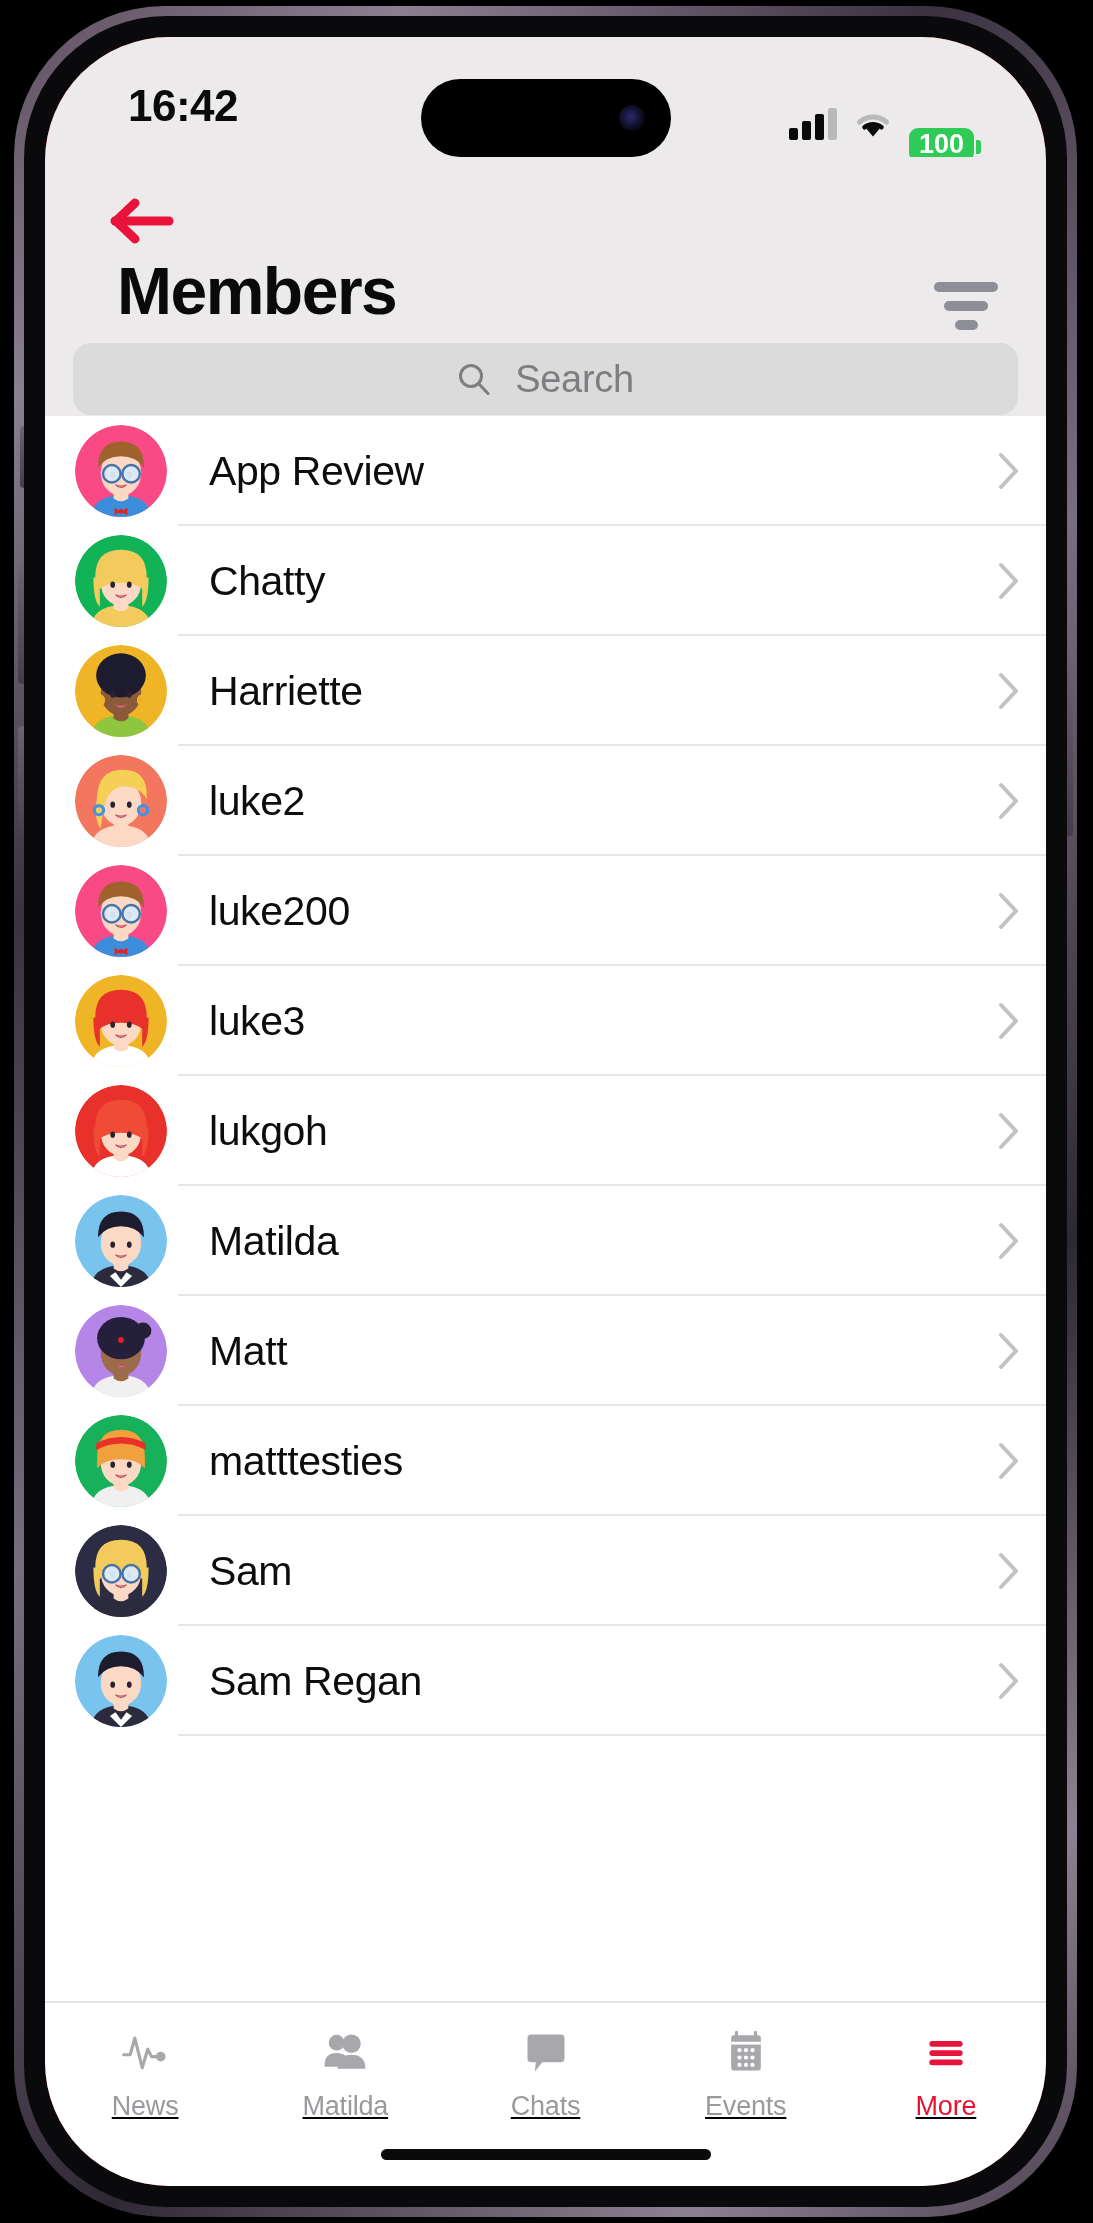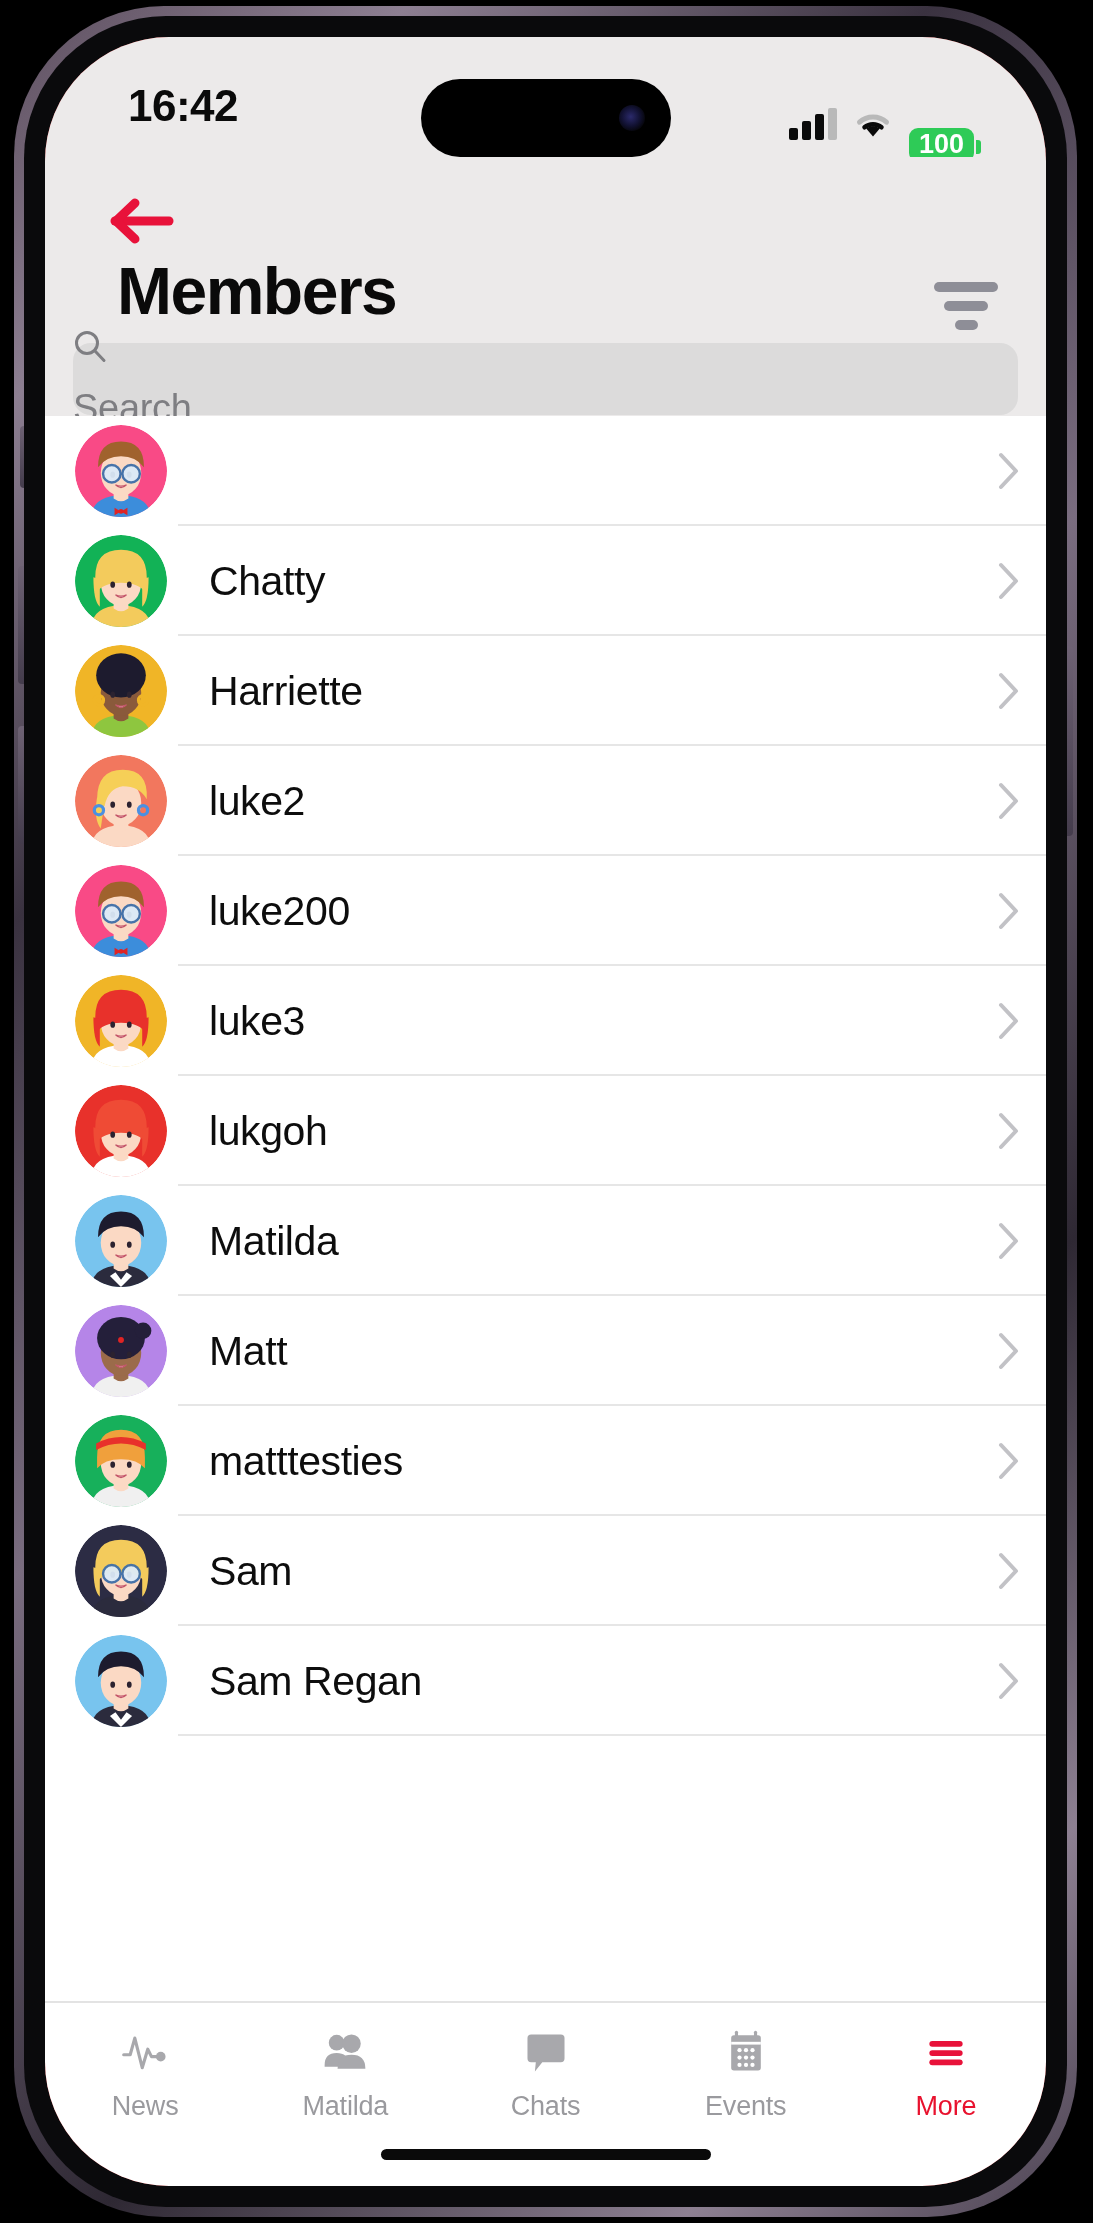--- a/index.html
+++ b/index.html
@@ -111,21 +111,21 @@
   }
   .filter-btn i { display:block; height: 10px; background: #8e8e97; border-radius: 6px; }
   .filter-btn i:nth-child(1){ width: 64px; }
   .filter-btn i:nth-child(2){ width: 44px; }
   .filter-btn i:nth-child(3){ width: 23px; }
 
   .searchbar {
     position: absolute; left: 28px; top: 186px;
     width: 945px; height: 72px;
     background: #dcdbdb; border-radius: 18px;
-    display: flex; justify-content: center; gap: 24px; flex-direction: column;
+    display: flex; align-items: center; justify-content: center; gap: 24px;
   }
   .search-mag { width: 34px; height: 34px; }
   .search-ph { font-size: 38px; color: #7e7e82; letter-spacing: -0.3px; }
 
   
   .list {
     position: absolute; left: 0; top: 379px;
     width: 1001px; height: 1585px;
     background: #fff;
     overflow: hidden;
@@ -154,21 +154,21 @@
 
   
   .tabbar {
     position: absolute; left: 0; bottom: 0;
     width: 1001px; height: 185px;
     background: #fff;
     border-top: 2px solid #e3e3e3;
     display: flex; align-items: flex-start;
     padding-top: 22px;
   }
-  .tab { flex: 1; display: flex; flex-direction: column; align-items: center; gap: 12px; }
+  .tab { flex: 1; display: flex; flex-direction: column; align-items: center; gap: 12px; text-decoration: underline; }
   .tab-icon { height: 54px; display: flex; align-items: center; justify-content: center; }
   .tab-label { font-size: 27px; color: #9a9a9e; letter-spacing: -0.2px; }
   .tab.active .tab-label { color: #e8122e; }
   .home-indicator {
     position: absolute; left: 50%; transform: translateX(-50%);
     bottom: 26px; width: 330px; height: 11px;
     background: #0a0a0a; border-radius: 8px;
   }
 </style>
 </head>
@@ -251,20 +251,21 @@
     <path d="M44 65 Q50 71 56 65 Q50 68 44 65 Z" fill="#ffffff" stroke="#c4566a" stroke-width="1.2"></path>
     <g stroke="#3e6ea8" stroke-width="2.6" fill="#dceaf8" opacity="0.95">
          <circle cx="40" cy="53" r="9.5"></circle>
                 <circle cx="61" cy="53" r="9.5"></circle>
          <path d="M49.5 53 H51.5" fill="none"></path>
        </g>
     <path d="M43 90 L50 94 L43 98 Z M57 90 L50 94 L57 98 Z" fill="#e02424"></path>
        <circle cx="50" cy="94" r="2.6" fill="#e02424"></circle>
   </svg>
           </div>
+     <div class="row-name">App Review</div>
      <div class="chev"><svg viewBox="0 0 22 38">
               <path d="M3 3 L18 19 L3 35" stroke="#c2c2c6" stroke-width="4" fill="none" stroke-linecap="round" stroke-linejoin="round"></path>
             </svg></div>
         </div>
         <div class="row">
           <div class="avatar">
             <svg viewBox="0 0 100 100">
     <circle cx="50" cy="50" r="50" fill="#12b256"></circle>
     <path d="M18 100 Q18 78 50 76 Q82 78 82 100 Z" fill="#f3cb5c"></path>
 

